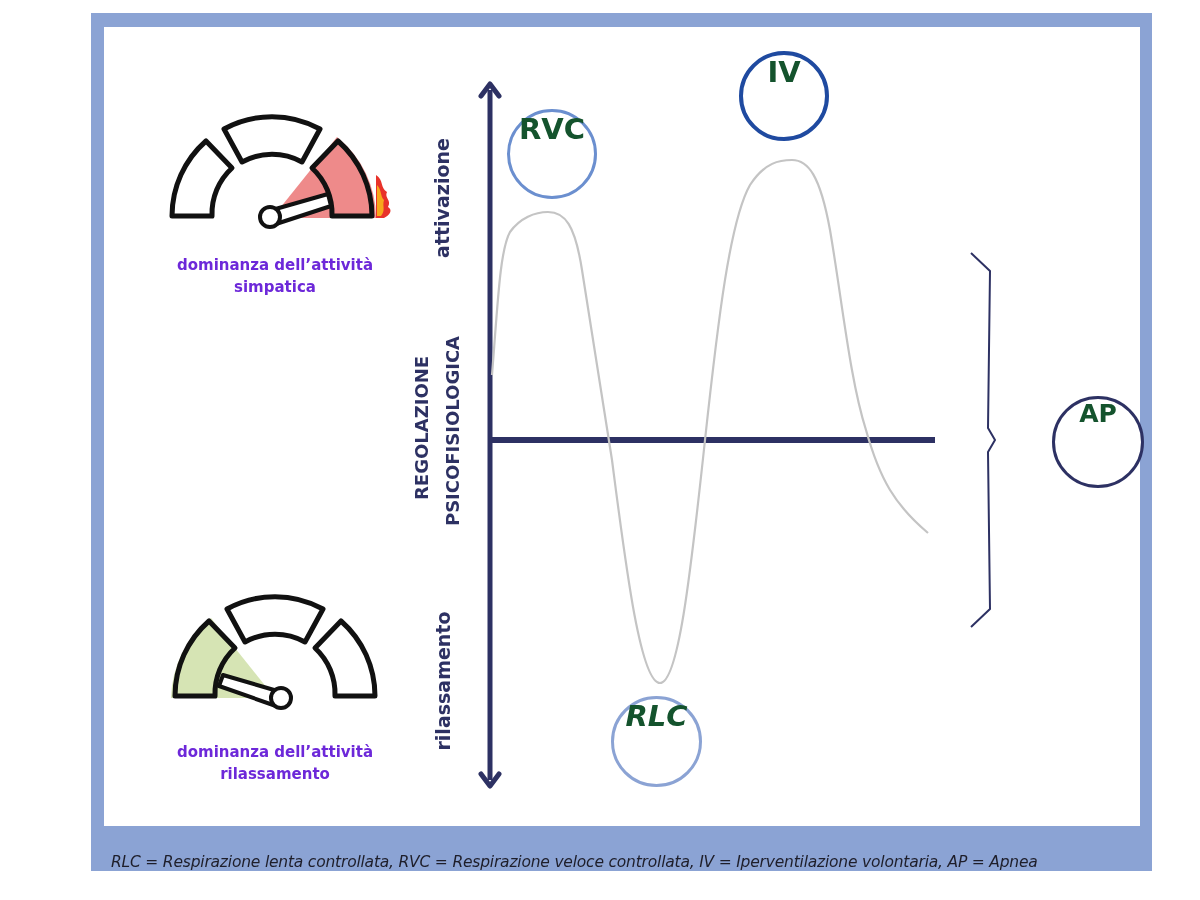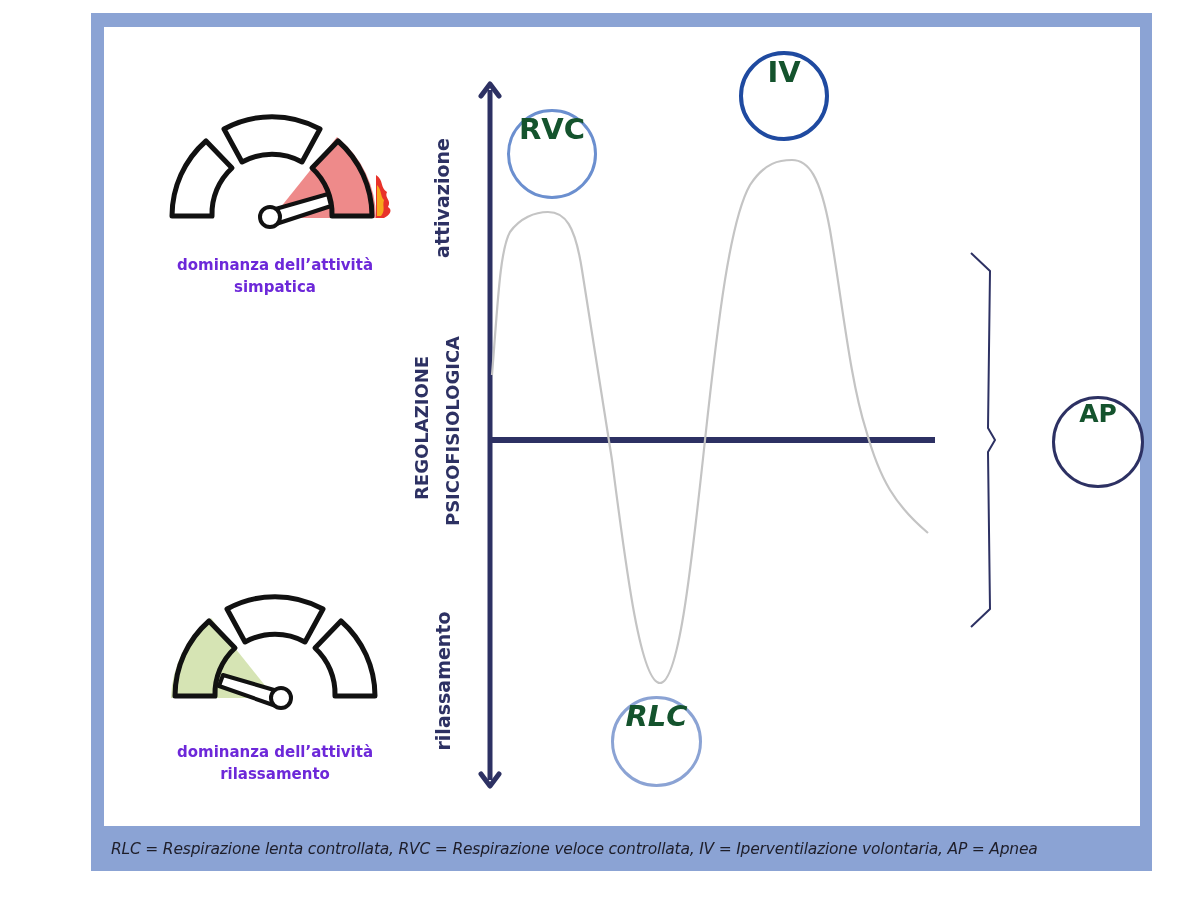--- a/index.html
+++ b/index.html
@@ -3,21 +3,21 @@
 <meta charset="utf-8">
 <style>
   html, body { margin: 0; padding: 0; background: #ffffff; }
   body { width: 1200px; height: 900px; position: relative; overflow: hidden;
          font-family: "DejaVu Sans", "Liberation Sans", sans-serif; }
   .frame { position: absolute; left: 91px; top: 13px; width: 1061px; height: 858px;
            background: #8ba3d4; }
   .inner { position: absolute; left: 104px; top: 27px; width: 1036px; height: 799px;
            background: #ffffff; }
   .legend { position: absolute; left: 91px; top: 826px; width: 1061px; height: 45px;
-            display: flex; align-items: center; border-radius: 14px; }
+            display: flex; align-items: flex-end; border-radius: 14px; }
   .legend span { margin-left: 20px; font-style: italic; font-size: 15.5px; color: #1e1e2a;
                  font-family: "DejaVu Sans", sans-serif; letter-spacing: -0.2px; }
   svg.main { position: absolute; left: 0; top: 0; }
   .gauge-label { position: absolute; width: 260px; text-align: center; color: #6d28d9;
                  font-weight: bold; font-size: 15px; line-height: 22px; }
   .vlabel { position: absolute; color: #2d3163; font-weight: bold; white-space: nowrap;
             transform-origin: center center; transform: rotate(-90deg); text-align: center; }
   .circle-label { position: absolute; border-radius: 50%; background: #fff; display: flex;
                   align-items: flex-start; justify-content: center; color: #14532d;
                   font-weight: bold; box-sizing: border-box; }

